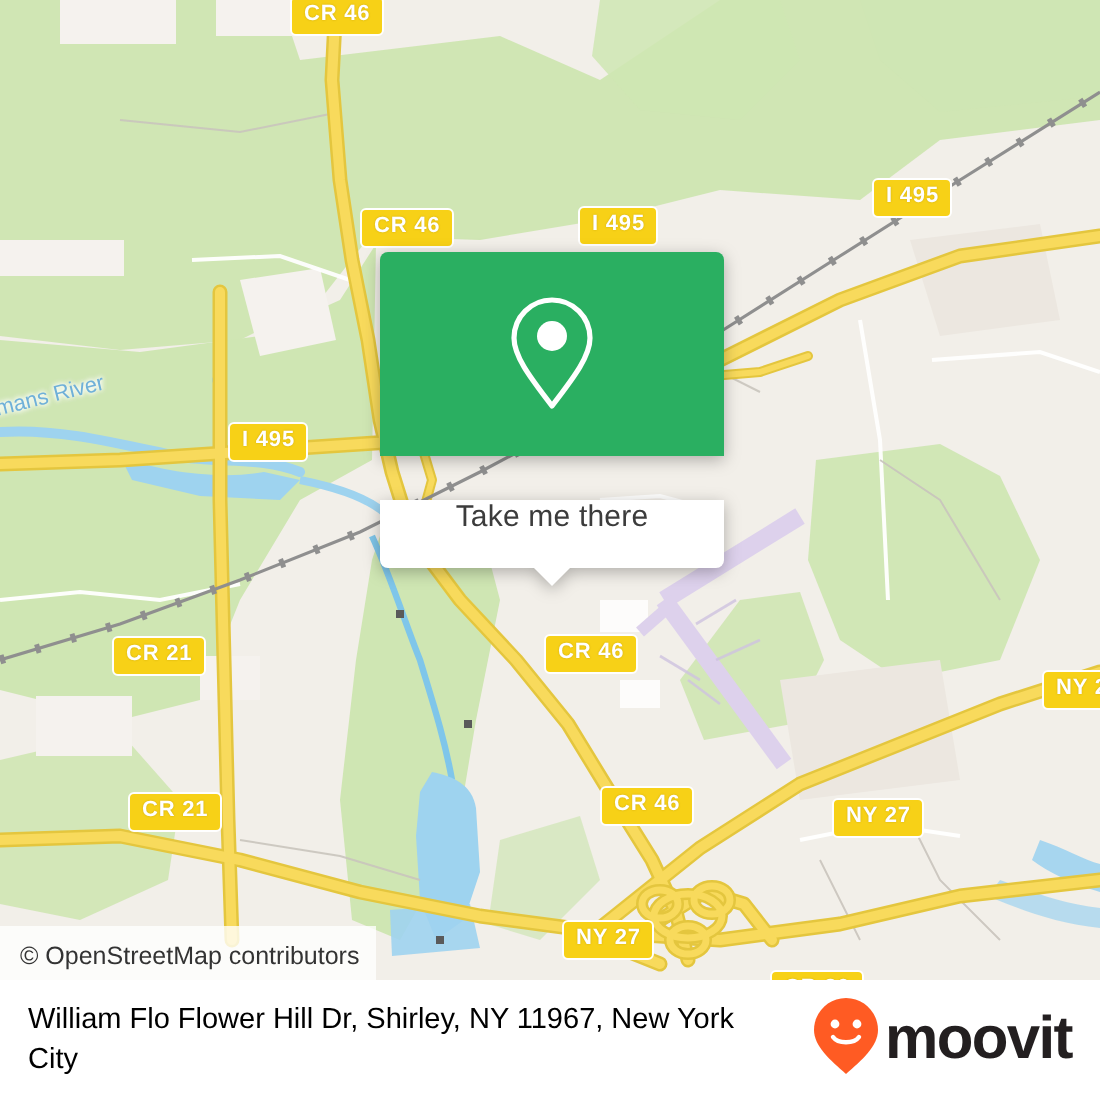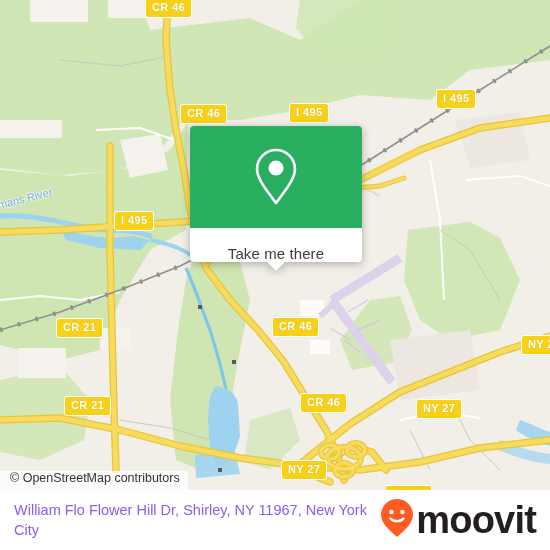--- a/index.html
+++ b/index.html
@@ -79,23 +79,24 @@
     display: flex;
     align-items: center;
     justify-content: center;
   }
   #popup-pin-icon svg { display: block; }
   #popup-foot {
     background: #ffffff;
     height: 34px;
     border-radius: 0 0 4px 4px;
     display: flex;
-    align-items: flex-end;
+    align-items: flex-start;
     justify-content: center;
     position: relative;
+    margin-top: 22px;
   }
   #popup-foot-label {
     color: #3c3c3c;
     font-size: 15px;
     font-family: "Liberation Sans", sans-serif;
     letter-spacing: 0.1px;
   }
   #popup-tip {
     position: absolute;
     left: 50%;
@@ -105,21 +106,21 @@
     border-left: 9px solid transparent;
     border-right: 9px solid transparent;
     border-top: 9px solid #ffffff;
   }
 
   
   #osm-attrib {
     position: absolute;
     left: 0;
     bottom: 0;
-    padding: 0 8px 5px 10px;
+    padding: 8px 8px 5px 10px;
     background: rgba(255,255,255,0.78);
     color: #333333;
     font-size: 12.5px;
     font-family: "Liberation Sans", sans-serif;
     white-space: nowrap;
   }
 
   
   #footer {
     position: absolute;
@@ -128,34 +129,34 @@
     width: 550px;
     height: 60px;
     background: #ffffff;
     display: flex;
     align-items: center;
     justify-content: space-between;
     box-sizing: border-box;
     padding: 0 14px 0 14px;
   }
   #footer-title {
-    color: #8b5cf6;
+    color: #000000;
     font-size: 14.5px;
     line-height: 20px;
     font-family: "Liberation Sans", sans-serif;
     max-width: 380px;
   }
   #brand-logo {
     display: flex;
     align-items: center;
     gap: 2px;
   }
   #brand-name {
     color: #231f20;
-    font-size: 38px;
+    font-size: 30px;
     font-weight: bold;
     letter-spacing: -0.8px;
     font-family: "Liberation Sans", sans-serif;
     line-height: 1;
   }
 </style>
 </head>
 <body>
 
 <div id="app">

